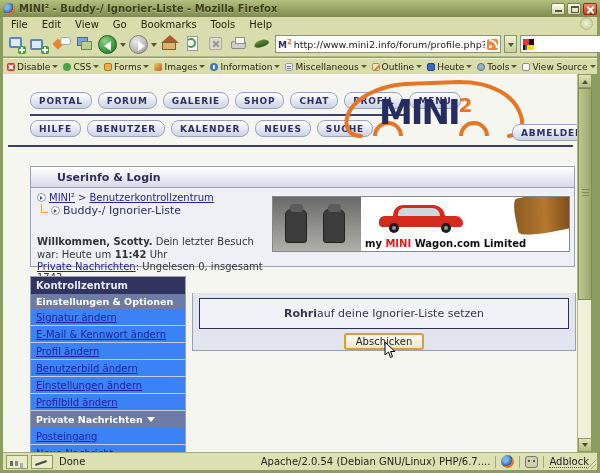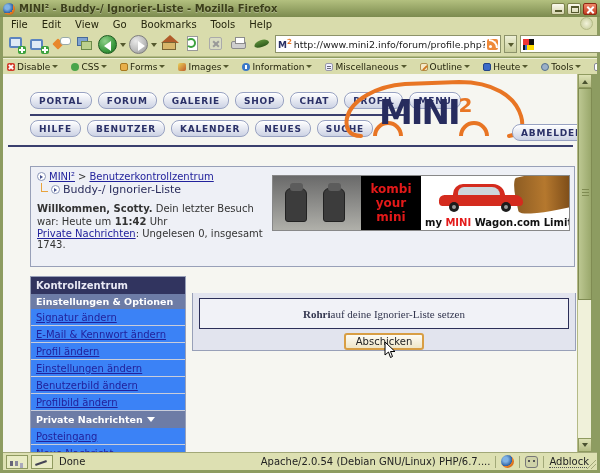--- a/index.html
+++ b/index.html
@@ -73,21 +73,21 @@
   .url-drop { width:13px; height:18px; background:linear-gradient(#eef0d8,#c8cd9a); border:1px solid #8d936a;
     display:flex; justify-content:center; flex:none; }
   .searchbox { height:18px; background:#fff; border:1px solid #8d936a; display:flex; align-items:center;
     flex:1; padding:0 2px; gap:2px; }
   .search-ic { width:11px; height:11px; flex:none; position:relative; background:#111; }
   .search-ic:before { content:""; position:absolute; left:0; top:0; width:6px; height:6px; background:#e33; }
   .search-ic:after { content:""; position:absolute; right:0; bottom:0; width:7px; height:5px; background:#fd0; border-left:2px solid #36c; }
   .search-input { border:none; outline:none; flex:1; min-width:0; background:transparent; }
 
   .devbar { position:absolute; left:3px; top:58px; width:594px; height:16px; background:#d9dcac;
-    border-top:1px solid #eef0d8; display:flex; align-items:center; gap:9px; padding-left:2px;
+    border-top:1px solid #eef0d8; display:flex; align-items:center; gap:1px; padding-left:2px;
     font-size:9px; color:#26260e; overflow:hidden; white-space:nowrap; }
   .dv { display:flex; align-items:center; gap:2px; padding:0 2px; }
   .dvi { width:8px; height:8px; border-radius:2px; flex:none; position:relative; }
   .dvc { width:0; height:0; border:3px solid transparent; border-top:3px solid #55592e; margin-top:3px; }
   .i-disable { background:#d23b2a; } .i-disable:before,.i-disable:after { content:""; position:absolute; left:1px; top:3px; width:6px; height:2px; background:#fff; }
   .i-disable:before { transform:rotate(45deg);} .i-disable:after { transform:rotate(-45deg);}
   .i-css { background:#4aa44a; border-radius:50%; }
   .i-forms { background:#e8b04a; border:1px solid #a87820; }
   .i-images { background:linear-gradient(135deg,#e8d25a,#c05a2a); }
   .i-info { background:#3a78c8; border-radius:50%; } .i-info:before { content:""; position:absolute; left:3px; top:2px; width:2px; height:4px; background:#fff; }
@@ -121,21 +121,21 @@
     display:flex; align-items:center; padding-left:26px; color:#2b2e5c; font-weight:bold; font-size:11px; }
   .uibody { display:flex; height:86px; }
   .uileft { width:242px; padding:3px 0 0 6px; font-size:10px; color:#333; }
   .crumb { display:flex; align-items:center; gap:3px; height:13px; }
   .navbit { width:9px; height:9px; border-radius:50%; background:#fff; border:1px solid #8a96b8; position:relative; flex:none; }
   .navbit:before { content:""; position:absolute; left:2px; top:2px; width:0; height:0;
     border:2px solid transparent; border-left:3px solid #44508c; }
   .lconn { width:7px; height:9px; border-left:1px solid #e8a33d; border-bottom:1px solid #e8a33d; margin-left:4px; margin-bottom:4px; flex:none; }
   a, .link { color:#22229c; text-decoration:underline; cursor:pointer; }
   .crumb-cur { font-weight:normal; color:#2b2e5c; font-size:11px; }
-  .welcome { margin-top:6px; line-height:13px; width:235px; }
+  .welcome { margin-top:18px; line-height:13px; width:235px; }
   .sp:before { content:" "; }
 
   
   .ad { margin:8px 4px 0 auto; width:303px; height:56px; display:flex; border:1px solid #888; overflow:hidden; }
   .ad-photo { width:88px; background:linear-gradient(#6a6a6a,#9a9a96 70%,#b0b0aa); position:relative; flex:none; }
   .seat { position:absolute; width:22px; height:34px; background:#3c3c3c; border-radius:6px 6px 3px 3px; border:1px solid #222; }
   .seat:before { content:""; position:absolute; left:4px; top:-6px; width:13px; height:8px; background:#5c5c5c; border-radius:3px; }
   .ad-black { width:60px; background:#000; color:#e31919; font-weight:bold; font-size:12px;
     display:flex; flex-direction:column; align-items:center; justify-content:center; line-height:14px; flex:none; }
   .ad-white { flex:1; background:#fff; position:relative; overflow:hidden; }
@@ -156,21 +156,21 @@
   .sb-head { background:#31345f; color:#e8e8f4; font-weight:bold; font-size:10px; padding:3px 5px; }
   .sb-sec { background:#6d7ca6; color:#fff; font-weight:bold; font-size:9.5px; padding:2px 5px; display:flex; align-items:center; gap:4px; }
   .sb-arrow { width:0; height:0; border:4px solid transparent; border-top:5px solid #fff; margin-top:4px; }
   .sb-link { padding:3px 5px 2px; border-bottom:1px solid #c9cdda; font-size:10px; background:#3b82f6; }
 
   .main-head { position:absolute; left:189px; top:203px; width:384px; height:16px; background:#31345f;
     border:1px solid #23254a; color:#e8e8f4; font-weight:bold; font-size:10px; padding:2px 6px; }
   .main-panel { position:absolute; left:189px; top:219px; width:384px; height:58px;
     border:1px solid #98a0b8; border-top:none; background:#e2e4ee; }
   .msgbox { margin:5px 6px 0; height:31px; background:#f1f2f7; border:1px solid #2c2f58;
-    display:flex; align-items:center; justify-content:center; color:#33364f; font-size:11px;font-family:Liberation Serif, serif; }
+    display:flex; align-items:center; justify-content:center; color:#33364f; font-size:11px; }
   .submit-row { display:flex; justify-content:center; margin-top:4px; }
   .submitbtn { background:linear-gradient(#fdfbf3,#efe6c8); border:2px solid #d89e44; border-radius:3px;
     font-size:10px; color:#222; padding:1px 10px; font-family:"DejaVu Sans",sans-serif; }
   .cursor { position:absolute; left:379px; top:267px; }
 
   
   .scroll { position:absolute; left:577px; top:74px; width:14px; height:378px; background:#f0f1da; border-left:1px solid #b4ba86; }
   .sc-btn { position:absolute; left:0; width:14px; height:14px; background:linear-gradient(#dfe3b6,#b5bd85);
     border:1px solid #8f9a60; display:flex; align-items:center; justify-content:center; }
   .sc-up { top:0; } .sc-down { bottom:0; }
@@ -367,20 +367,21 @@
       <svg width="188" height="68" viewBox="0 0 188 68">
         <path d="M20,60 C8,60 4,52 6,42 C10,24 36,10 64,8 L118,6 C152,6 174,20 180,40 C183,50 181,58 168,60" fill="none" stroke="#e87524" stroke-width="4" stroke-linecap="round"></path>
         <path d="M34,60 a13,13 0 0,1 26,0 M120,60 a13,13 0 0,1 26,0" fill="none" stroke="#e87524" stroke-width="4"></path>
       </svg>
       <span class="logo-text"><span>MINI</span><sup>2</sup></span>
     </div>
 
     <span class="navbtn abmelden">ABMELDEN</span>
 
     <div class="uipanel">
+      <div class="uihead">Userinfo &amp; Login</div>
       <div class="uibody">
         <div class="uileft">
           <div class="crumb">
             <span class="navbit"></span>
             <span class="link">MINI²</span>
             <span>&gt;</span>
             <span class="link">Benutzerkontrollzentrum</span>
           </div>
           <div class="crumb">
             <span class="lconn"></span>
@@ -391,25 +392,20 @@
             <b>Willkommen, Scotty.</b><span class="sp">Dein letzter Besuch war: Heute um</span><b class="sp">11:42</b><span class="sp">Uhr</span>
           </div>
           <div>
             <span class="link">Private Nachrichten</span><span>: Ungelesen 0, insgesamt 1743.</span>
           </div>
         </div>
         <div class="ad">
           <div class="ad-photo">
             <span class="seat" style="left:12px; top:12px;"></span>
             <span class="seat" style="left:50px; top:12px;"></span>
-          </div>
-          <div class="ad-black">
-            <span>kombi</span>
-            <span>your</span>
-            <span>mini</span>
           </div>
           <div class="ad-white">
             <span class="wing"></span>
             <span class="minicar">
               <span class="car-roof"></span>
                 <span class="car-win"></span>
                 <span class="car-body"></span>
               <span class="wheel" style="left:10px;"></span>
                 <span class="wheel" style="left:62px;"></span>
             </span>
@@ -418,22 +414,22 @@
         </div>
       </div>
     </div>
 
     <div class="sidebar">
       <div class="sb-head">Kontrollzentrum</div>
       <div class="sb-sec">Einstellungen &amp; Optionen</div>
       <div class="sb-link"><span class="link">Signatur ändern</span></div>
       <div class="sb-link"><span class="link">E-Mail &amp; Kennwort ändern</span></div>
       <div class="sb-link"><span class="link">Profil ändern</span></div>
+      <div class="sb-link"><span class="link">Benutzerbild ändern</span></div>
       <div class="sb-link"><span class="link">Einstellungen ändern</span></div>
-      <div class="sb-link"><span class="link">Benutzerbild ändern</span></div>
       <div class="sb-link"><span class="link">Profilbild ändern</span></div>
       <div class="sb-sec">
         <span>Private Nachrichten</span>
           <span class="sb-arrow"></span>
       </div>
       <div class="sb-link"><span class="link">Posteingang</span></div>
       <div class="sb-link"><span class="link">Neue Nachricht</span></div>
     </div>
 
     <div class="main-panel">

